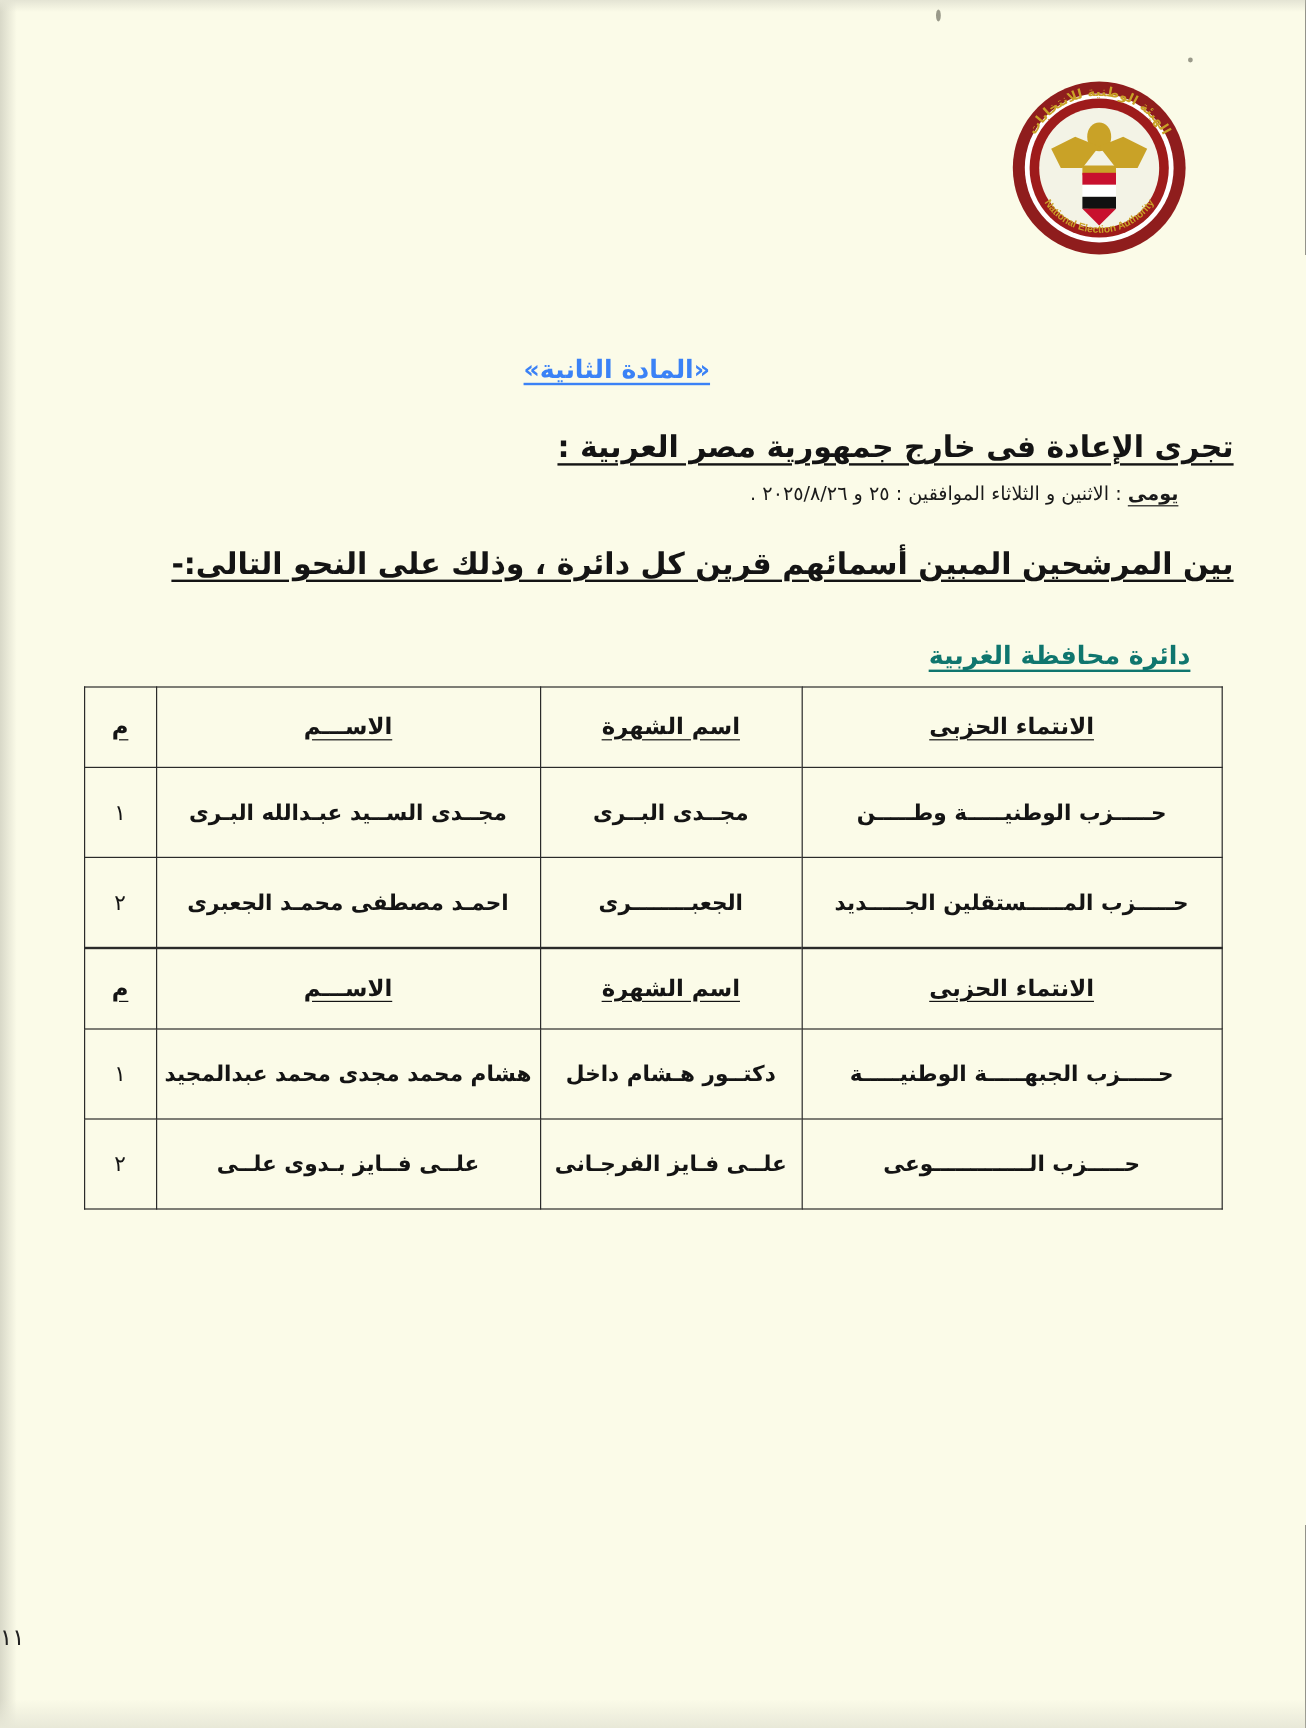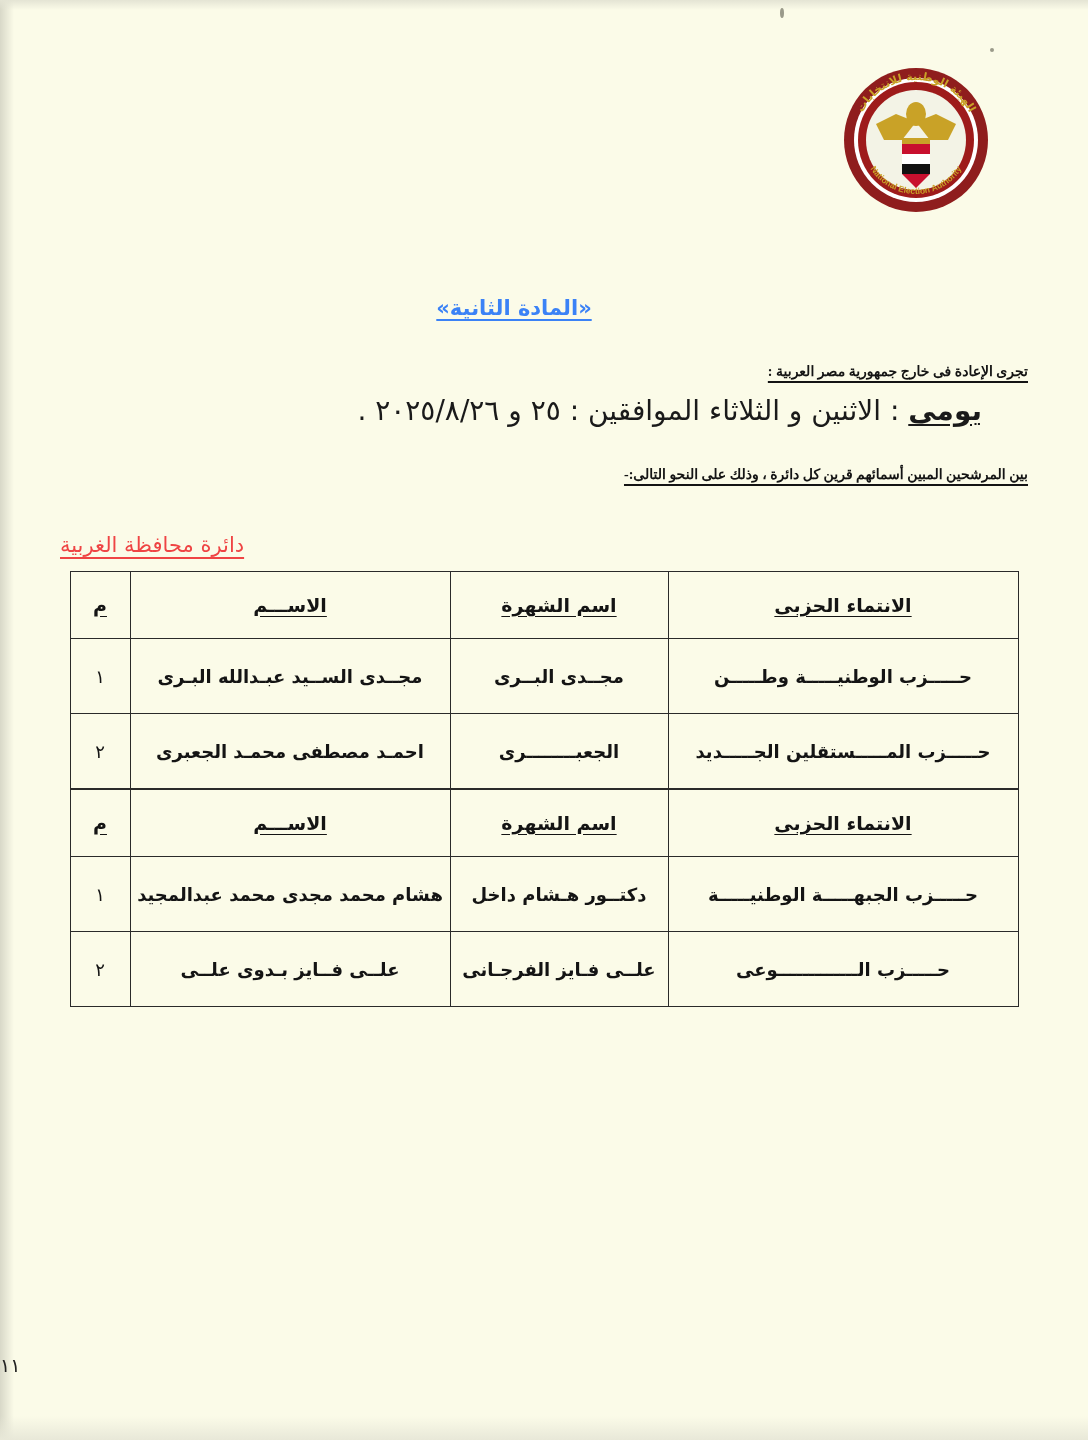--- a/index.html
+++ b/index.html
@@ -74,44 +74,43 @@
     margin: 0 0 10px 0;
     font-size: 20px;
     line-height: 1.5;
     color: #141414;
   }
   .bold-underline {
     font-weight: bold;
     text-decoration: underline;
     text-decoration-thickness: 2px;
     text-underline-offset: 5px;
-    font-size: 14px;
-    font-family: Liberation Serif, serif;
+    font-size: 25px;
   }
   .sub-line {
     margin: 0 0 30px 0;
-    font-size: 28px;
+    font-size: 16px;
     padding-right: 46px;
   }
   .sub-line .kw {
     font-weight: bold;
     text-decoration: underline;
     text-underline-offset: 4px;
   }
 
   .section-title {
-    text-align: left;
-    font-weight: normal;
+    text-align: right;
+    font-weight: bold;
     font-size: 21px;
     text-decoration: underline;
     text-decoration-thickness: 2px;
     text-underline-offset: 5px;
     margin: 46px 0 14px 0;
     padding-right: 36px;
-    color: #ef4444;
+    color: #0f766e;
   }
 
   
   table.cand {
     width: 948px;
     margin: 0 auto;
     border-collapse: collapse;
     table-layout: fixed;
     direction: rtl;
   }

